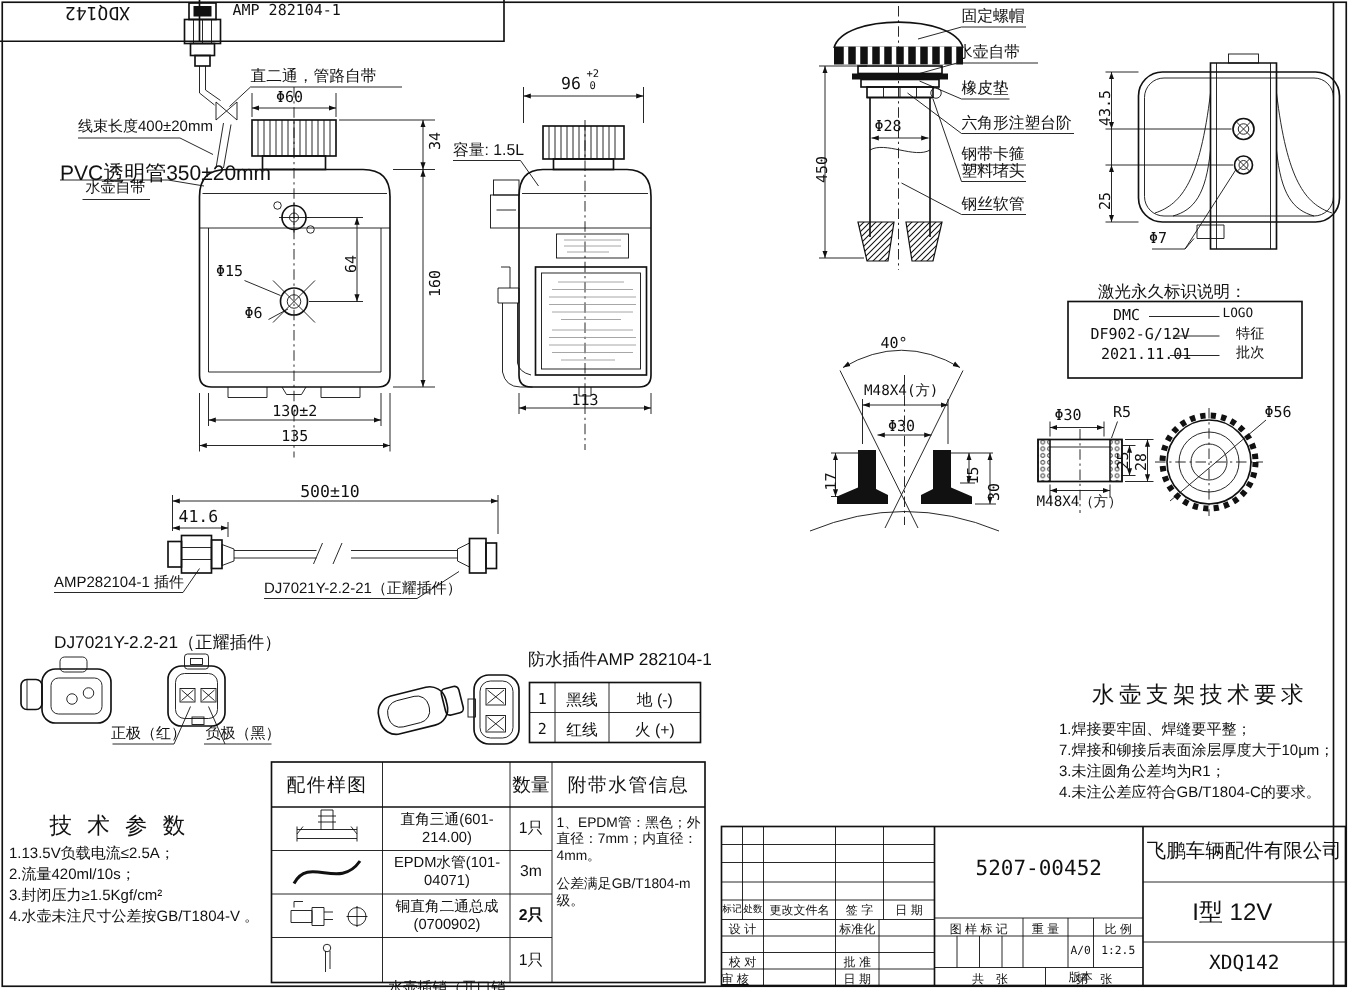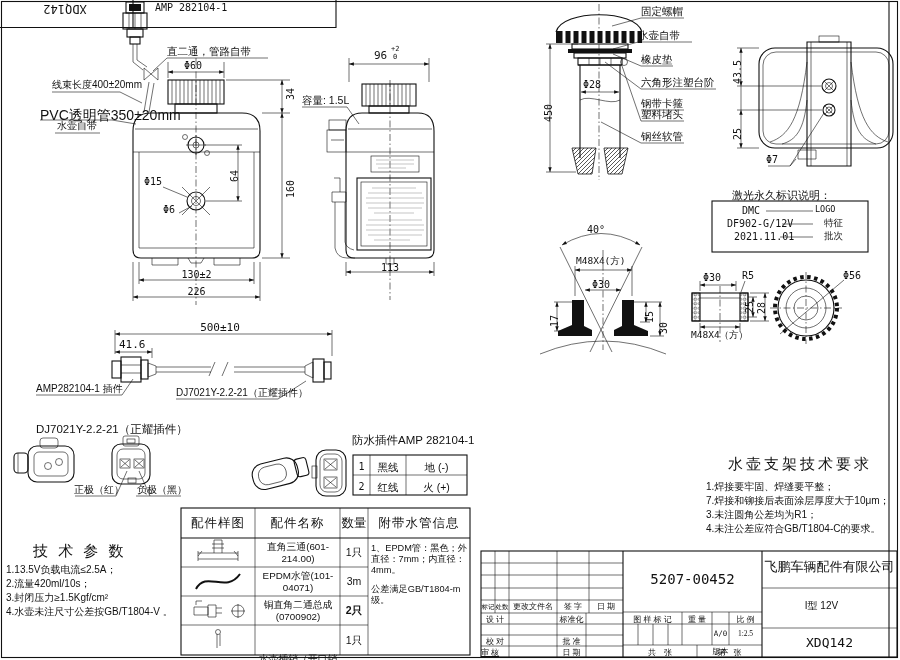--- a/index.html
+++ b/index.html
@@ -315,21 +315,21 @@
 <div class="L" style="left:52px;top:79px;font-size:10px;">线束长度400±20mm</div>
 <div class="L" style="left:40px;top:107px;font-size:14px;">PVC透明管350±20mm</div>
 <div class="L" style="left:57px;top:120px;font-size:10px;">水壶自带</div>
 <div class="L M" style="left:184px;top:60px;">Φ60</div>
 <div class="L M R" style="left:285px;top:100px;">34</div>
 <div class="L M R" style="left:285px;top:198px;">160</div>
 <div class="L M R" style="left:229px;top:182px;">64</div>
 <div class="L M" style="left:144px;top:176px;">Φ15</div>
 <div class="L M" style="left:163px;top:204px;">Φ6</div>
 <div class="L M C" style="left:164px;top:269px;width:65px;">130±2</div>
-<div class="L M C" style="left:164px;top:286px;width:65px;">226</div>
+<div class="L M C" style="left:164px;top:286px;width:65px;">135</div>
 
 <div class="L M" style="left:374px;top:50px;font-size:11px;">96</div>
 <div class="L M" style="left:391px;top:45px;font-size:7px;">+2</div>
 <div class="L M" style="left:393px;top:53px;font-size:7px;">0</div>
 <div class="L" style="left:302px;top:94px;">容量: 1.5L</div>
 <div class="L M C" style="left:360px;top:262px;width:60px;">113</div>
 
 <div class="L" style="left:641px;top:5px;">固定螺帽</div>
 <div class="L" style="left:638px;top:29px;">水壶自带</div>
 <div class="L" style="left:641px;top:53px;">橡皮垫</div>
@@ -389,58 +389,57 @@
 <div class="L" style="left:6px;top:592px;font-size:10px;">3.封闭压力≥1.5Kgf/cm²</div>
 <div class="L" style="left:6px;top:606px;font-size:10px;">4.水壶未注尺寸公差按GB/T1804-V 。</div>
 
 <div class="L T" style="left:728px;top:455px;">水壶支架技术要求</div>
 <div class="L" style="left:706px;top:481px;font-size:10px;">1.焊接要牢固、焊缝要平整；</div>
 <div class="L" style="left:706px;top:495px;font-size:10px;">7.焊接和铆接后表面涂层厚度大于10μm；</div>
 <div class="L" style="left:706px;top:509px;font-size:10px;">3.未注圆角公差均为R1；</div>
 <div class="L" style="left:706px;top:523px;font-size:10px;">4.未注公差应符合GB/T1804-C的要求。</div>
 
 <div class="L C" style="left:181px;top:508px;width:74px;line-height:30px;font-size:12.5px;letter-spacing:1px;">配件样图</div>
-<div class="L C" style="left:255px;top:508px;width:85px;line-height:30px;font-size:12.5px;letter-spacing:1px;">配件名称</div>
 <div class="L C" style="left:340px;top:508px;width:28px;line-height:30px;font-size:12.5px;">数量</div>
 <div class="L C" style="left:368px;top:508px;width:102px;line-height:30px;font-size:12.5px;letter-spacing:1px;">附带水管信息</div>
 
 <div class="L cell wrap" style="left:256px;top:538px;width:84px;height:29px;font-size:9.8px;">直角三通(601-214.00)</div>
 <div class="L cell" style="left:340px;top:538px;width:28px;height:29px;font-size:10.5px;">1只</div>
 <div class="L cell wrap" style="left:256px;top:567px;width:84px;height:29px;font-size:9.8px;">EPDM水管(101-04071)</div>
 <div class="L cell" style="left:340px;top:567px;width:28px;height:29px;font-size:10.5px;">3m</div>
 <div class="L cell wrap" style="left:256px;top:596px;width:84px;height:29px;font-size:9.8px;">铜直角二通总成 (0700902)</div>
 <div class="L cell" style="left:340px;top:596px;width:28px;height:29px;font-size:10.5px;font-weight:bold;">2只</div>
 <div class="L cell wrap" style="left:256px;top:625px;width:84px;height:30px;font-size:9.8px;margin-top:24px;">水壶插销（开口销 D3*30）</div>
 <div class="L cell" style="left:340px;top:625px;width:28px;height:30px;font-size:10.5px;">1只</div>
 
 <div class="L wrap" style="left:371px;top:543px;width:97px;">
   <p style="font-size:9.2px;line-height:11px;">1、EPDM管：黑色；外直径：7mm；内直径：4mm。</p>
   <p style="font-size:9.2px;line-height:11px;margin-top:8px;">公差满足GB/T1804-m级。</p>
 </div>
 
 <div class="L M C" style="left:623px;top:571px;width:139px;font-size:14px;">5207-00452</div>
 <div class="L C" style="left:762px;top:560px;width:135px;font-size:13px;">飞鹏车辆配件有限公司</div>
-<div class="L C" style="left:762px;top:600px;width:119px;font-size:10px;">I型 12V</div>
+<div class="L C" style="left:762px;top:600px;width:119px;font-size:16px;">I型 12V</div>
 <div class="L M C" style="left:762px;top:636px;width:135px;font-size:13px;">XDQ142</div>
 
 <div class="L C small" style="left:481px;top:603px;width:14px;font-size:6.5px;">标记</div>
 <div class="L C small" style="left:495px;top:603px;width:14px;font-size:6.5px;">处数</div>
 <div class="L C small" style="left:509px;top:602px;width:48px;">更改文件名</div>
 <div class="L C small" style="left:557px;top:602px;width:32px;">签 字</div>
 <div class="L C small" style="left:589px;top:602px;width:34px;">日 期</div>
 
 <div class="L C small" style="left:481px;top:615px;width:28px;">设 计</div>
 <div class="L C small" style="left:557px;top:615px;width:29px;">标准化</div>
 <div class="L C small" style="left:481px;top:637px;width:28px;">校 对</div>
 <div class="L C small" style="left:557px;top:637px;width:29px;">批 准</div>
 <div class="L C small" style="left:476px;top:648px;width:28px;text-decoration:underline;">审 核</div>
 <div class="L C small" style="left:557px;top:648px;width:29px;">日 期</div>
 
 <div class="L C small" style="left:623px;top:615px;width:59px;">图 样 标 记</div>
 <div class="L C small" style="left:682px;top:615px;width:30px;">重 量</div>
 <div class="L C small" style="left:712px;top:615px;width:17px;margin-top:32px;">版本</div>
 <div class="L C small" style="left:729px;top:615px;width:33px;">比 例</div>
 <div class="L M C" style="left:712px;top:630px;width:17px;font-size:7.5px;">A/0</div>
-<div class="L M C" style="left:729px;top:630px;width:33px;font-size:7.5px;font-family:Liberation Serif, serif;">1:2.5</div>
+<div class="L M C" style="left:729px;top:630px;width:33px;font-size:7.5px;">1:2.5</div>
 <div class="L C small" style="left:623px;top:648px;width:74px;">共　张</div>
 <div class="L C small" style="left:697px;top:648px;width:65px;">第　张</div>
 
 </div>
 
 </body></html>

